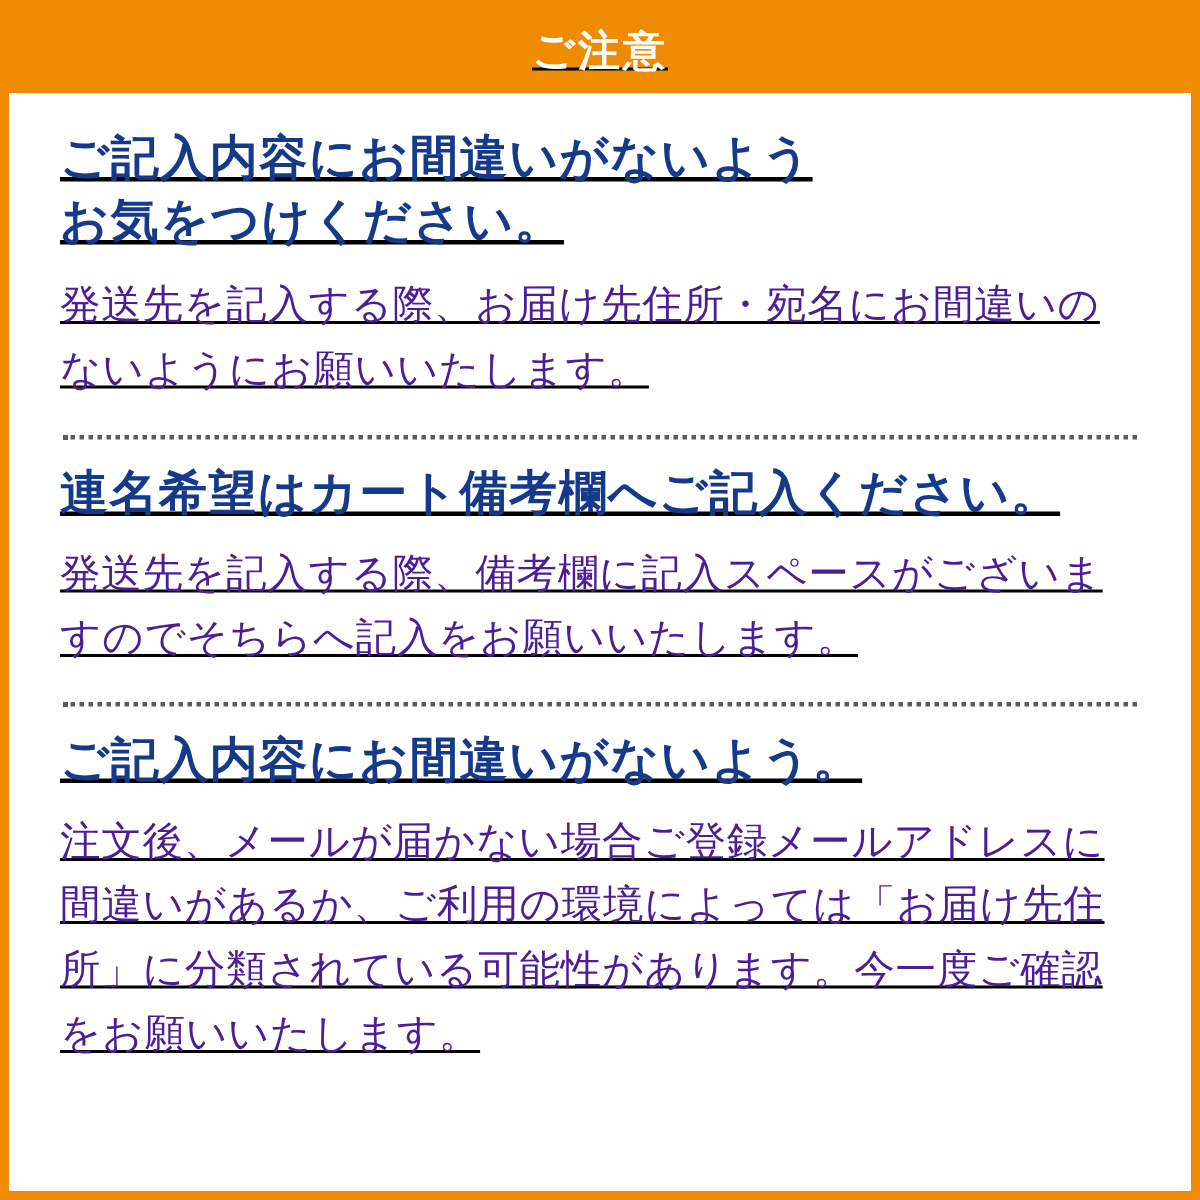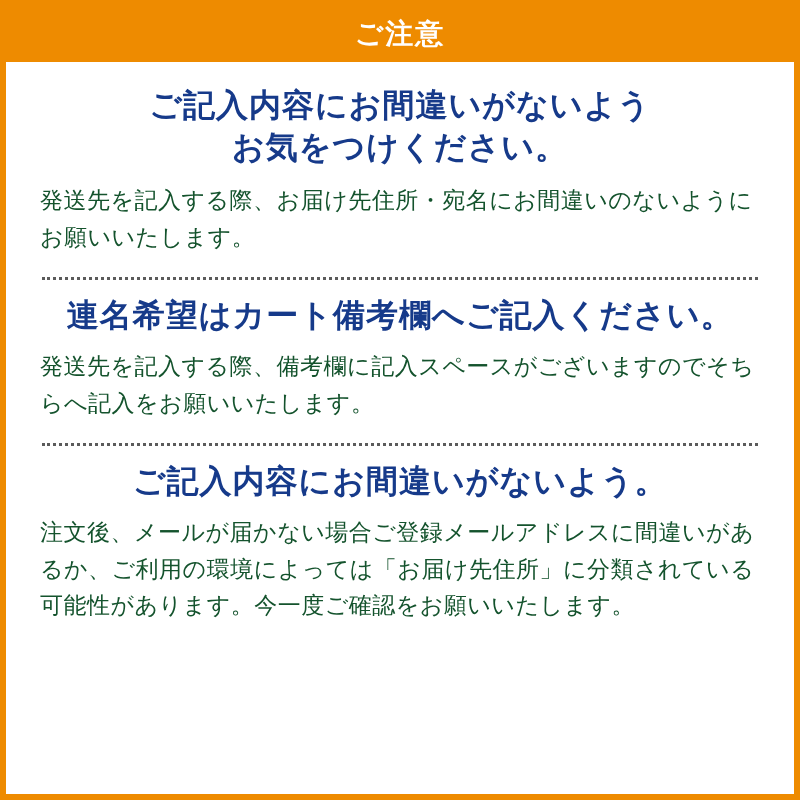--- a/index.html
+++ b/index.html
@@ -13,20 +13,21 @@
     font-family: "Liberation Sans", sans-serif;
     overflow: hidden;
   }
   #notice-card {
     position: relative;
     width: 800px;
     height: 800px;
     box-sizing: border-box;
     border: 6px solid #ee8b00;
     background: #ffffff;
+    text-decoration: underline;
   }
   #notice-header {
     height: 56px;
     background: #ee8b00;
     color: #ffffff;
     display: flex;
     align-items: center;
     justify-content: center;
     font-size: 28px;
     font-weight: bold;
@@ -39,35 +40,35 @@
     padding-bottom: 10px;
   }
   .section-divider {
     border-top: 3px dotted #5b5b5b;
     margin: 12px 2px 14px 2px;
     height: 0;
   }
   .section-heading {
     color: #163a8a;
     font-weight: bold;
-    text-align: center;
+    text-align: left;
     line-height: 1.32;
     letter-spacing: 1px;
   }
   .heading-large {
     font-size: 32px;
     margin-bottom: 14px;
   }
   .heading-mid {
     font-size: 32px;
     margin-bottom: 12px;
   }
   .section-text {
-    color: #14532d;
-    font-size: 23px;
+    color: #4c1d95;
+    font-size: 27px;
     line-height: 1.58;
     letter-spacing: 0.5px;
   }
   .heading-line {
     display: block;
   }
 </style>
 </head>
 <body>
 

